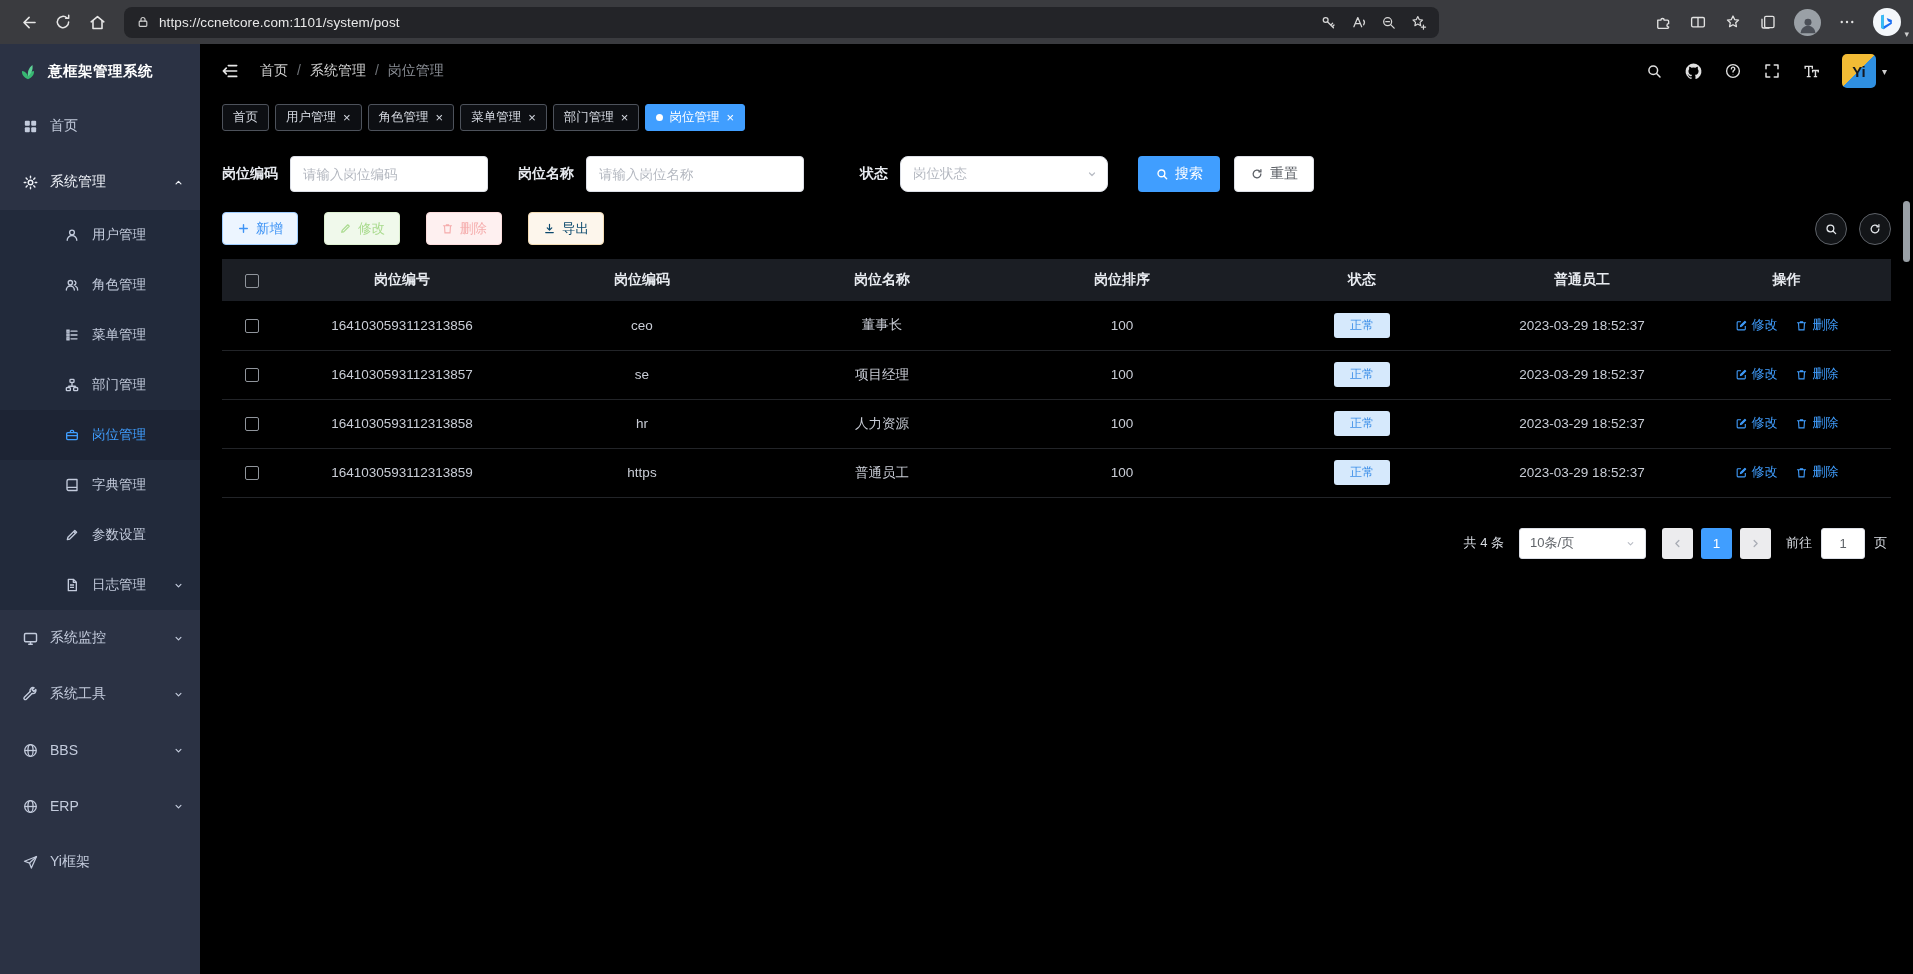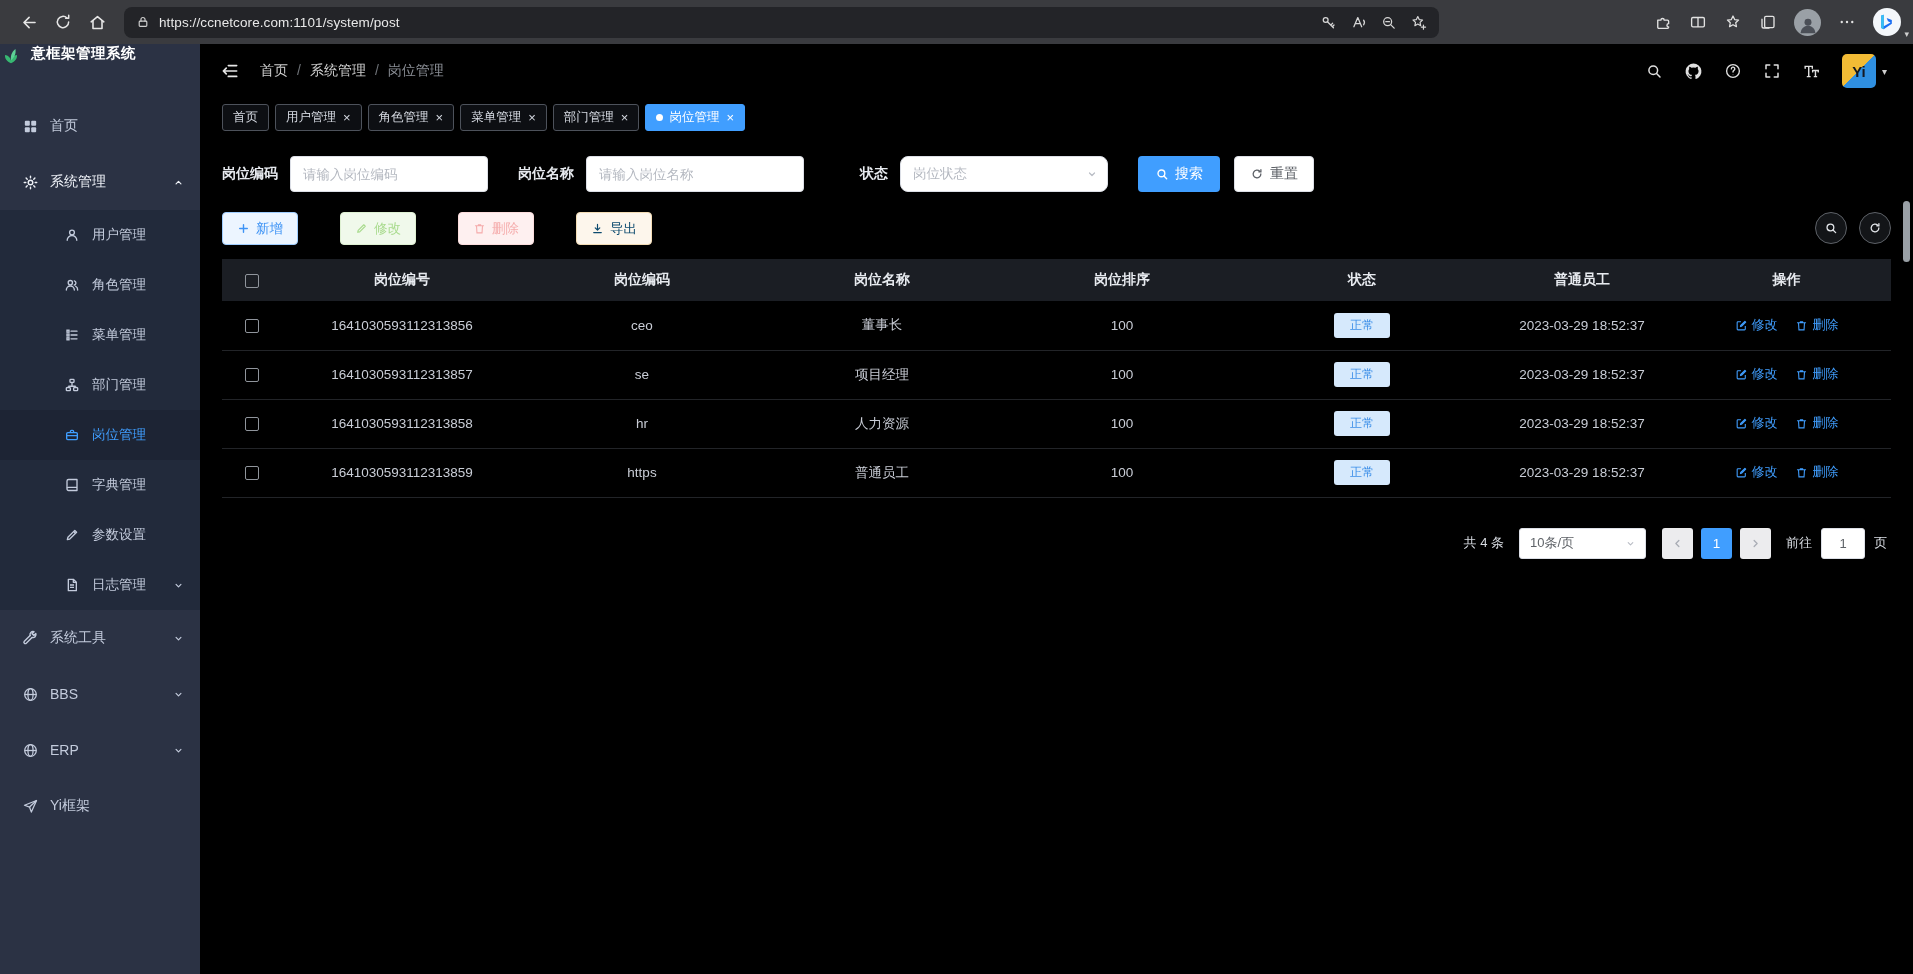--- a/index.html
+++ b/index.html
@@ -29,21 +29,21 @@
     align-items:flex-end; justify-content:center; overflow:hidden; border:none; }
   .bing-btn { width:28px; height:28px; border-radius:50%; background:#f4f7fb; border:none;
     display:flex; align-items:center; justify-content:center; }
   .chrome-caret { position:absolute; right:4px; top:29px; font-size:9px; color:#cfcfcf; }
 
   
   .app { position:absolute; top:44px; left:0; right:0; bottom:0; display:flex; }
 
   
   .sidebar { width:200px; flex:none; background:#2b3244; display:flex; flex-direction:column; overflow:hidden; }
-  .logo { height:54px; display:flex; gap:9px; padding-left:0; }
+  .logo { height:54px; display:flex; align-items:center; gap:9px; padding-left:17px; }
   .logo-title { color:#fff; font-size:14.5px; font-weight:700; letter-spacing:.5px; white-space:nowrap; }
   .menu { flex:1; font-size:14px; }
   .menu-item { height:56px; display:flex; align-items:center; padding-left:22px; padding-right:14px;
     color:#c3cbdc; position:relative; cursor:pointer; white-space:nowrap; }
   .menu-item .mi-icon { width:17px; height:17px; margin-right:11px; display:flex; flex:none; }
   .menu-item .chev { position:absolute; right:15px; display:flex; }
   .menu-item.open { color:#eef1f7; }
   .submenu { background:#222a3b; }
   .submenu .menu-item { height:50px; padding-left:64px; font-size:13.5px; }
   .submenu .menu-item.active { color:#409eff; background:#1d2434; }
@@ -85,21 +85,21 @@
   .g3 { margin-left:56px; }
   .f-select { width:208px; height:36px; background:#fff; border:1px solid #dcdfe6; border-radius:8px;
     display:flex; align-items:center; padding:0 30px 0 12px; position:relative; cursor:pointer; }
   .sel-text { font-size:13.5px; color:#b4b8c0; }
   .sel-arrow { position:absolute; right:9px; color:#b8bcc4; display:flex; }
   .btn-search { margin-left:30px; height:36px; padding:0 17px; background:#409eff; color:#fff;
     border:none; border-radius:4px; font-size:14px; display:flex; align-items:center; gap:6px; }
   .btn-reset { margin-left:14px; height:36px; padding:14px 15px; background:#fff; color:#5c6066;
     border:1px solid #dcdfe6; border-radius:4px; font-size:14px; display:flex; align-items:center; gap:6px; }
 
-  .toolbar-row { display:flex; align-items:flex-start; margin-bottom:14px;gap:16px; }
+  .toolbar-row { display:flex; align-items:flex-end; margin-bottom:14px; }
   .tbtn { height:33px; padding:0 14px; border-radius:4px; font-size:13.5px; display:flex;
     align-items:center; gap:6px; border:1px solid transparent; margin-right:26px; }
   .tbtn.add { background:#ecf5ff; border-color:#9fcdff; color:#3d93f5; }
   .tbtn.edit { background:#f0f9eb; border-color:#def0d2; color:#a9db8e; cursor:not-allowed; }
   .tbtn.del { background:#fef0f0; border-color:#fbdcdc; color:#f5abab; cursor:not-allowed; }
   .tbtn.exp { background:#fdf6ec; border-color:#f3dcb5; color:#0c4a6e; }
   .mini-circles { margin-left:auto; display:flex; gap:12px; }
   .circle-btn { width:32px; height:32px; border-radius:50%; border:1px solid #5d6167; background:#131518;
     color:#e3e6ea; display:flex; align-items:center; justify-content:center; }
 
@@ -352,20 +352,34 @@
           </span>
           <span>日志管理</span>
           <span class="chev">
             <svg width="13" height="13" viewBox="0 0 24 24" fill="none" stroke="currentColor" stroke-width="2.2" stroke-linecap="round" stroke-linejoin="round">
                 <path d="M7.5 10l4.5 4.5L16.5 10"></path>
               </svg>
           </span>
         </div>
       </div>
 
+      <div class="menu-item">
+        <span class="mi-icon">
+          <svg width="17" height="17" viewBox="0 0 24 24" fill="none" stroke="currentColor" stroke-width="2" stroke-linecap="round">
+              <rect x="3.5" y="5" width="17" height="11.5" rx="1.6"></rect>
+              <path d="M9.5 20h5M12 16.5V20"></path>
+            </svg>
+        </span>
+        <span>系统监控</span>
+        <span class="chev">
+          <svg width="13" height="13" viewBox="0 0 24 24" fill="none" stroke="currentColor" stroke-width="2.2" stroke-linecap="round" stroke-linejoin="round">
+              <path d="M7.5 10l4.5 4.5L16.5 10"></path>
+            </svg>
+        </span>
+      </div>
       <div class="menu-item">
         <span class="mi-icon">
           <svg width="17" height="17" viewBox="0 0 24 24" fill="none" stroke="currentColor" stroke-width="2" stroke-linecap="round" stroke-linejoin="round">
               <path d="M14.2 10.5 6 18.7a1.9 1.9 0 1 1-2.7-2.7l8.2-8.2"></path>
               <path d="M11.5 7.8a4.2 4.2 0 0 1 5.4-5.3l-2.7 2.7 2.6 2.6 2.7-2.7a4.2 4.2 0 0 1-5.3 5.4"></path>
             </svg>
         </span>
         <span>系统工具</span>
         <span class="chev">
           <svg width="13" height="13" viewBox="0 0 24 24" fill="none" stroke="currentColor" stroke-width="2.2" stroke-linecap="round" stroke-linejoin="round">

